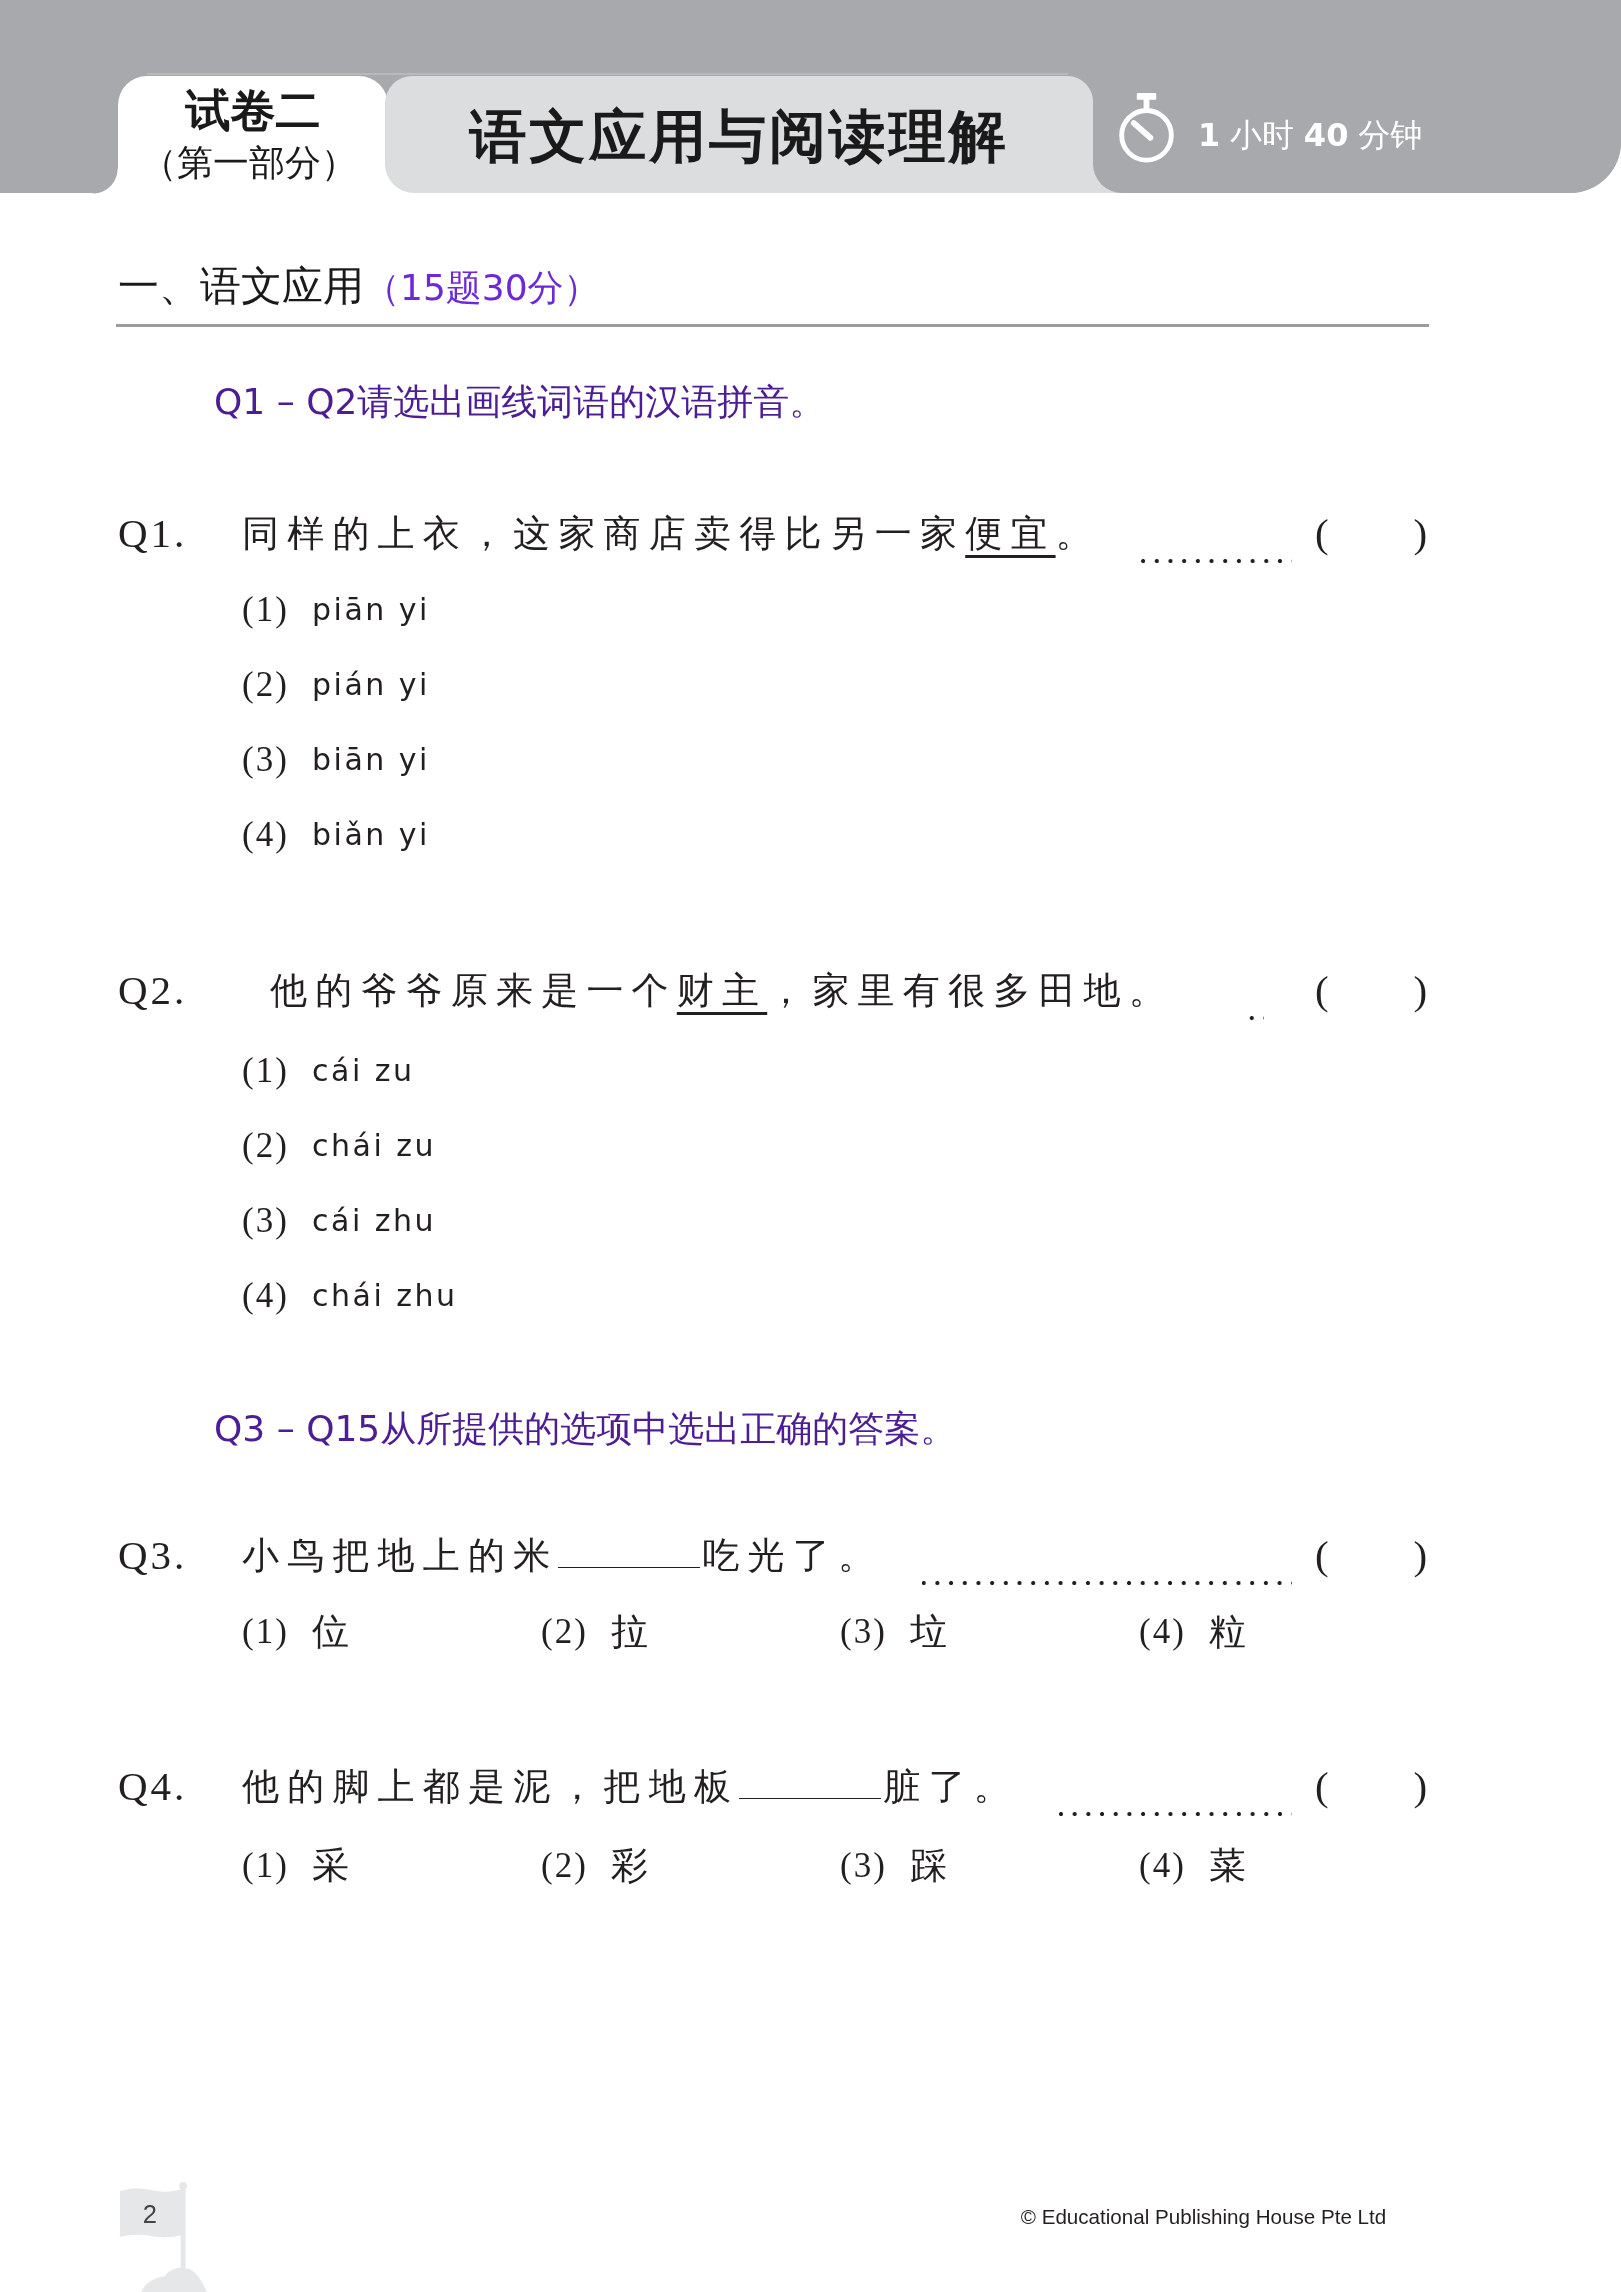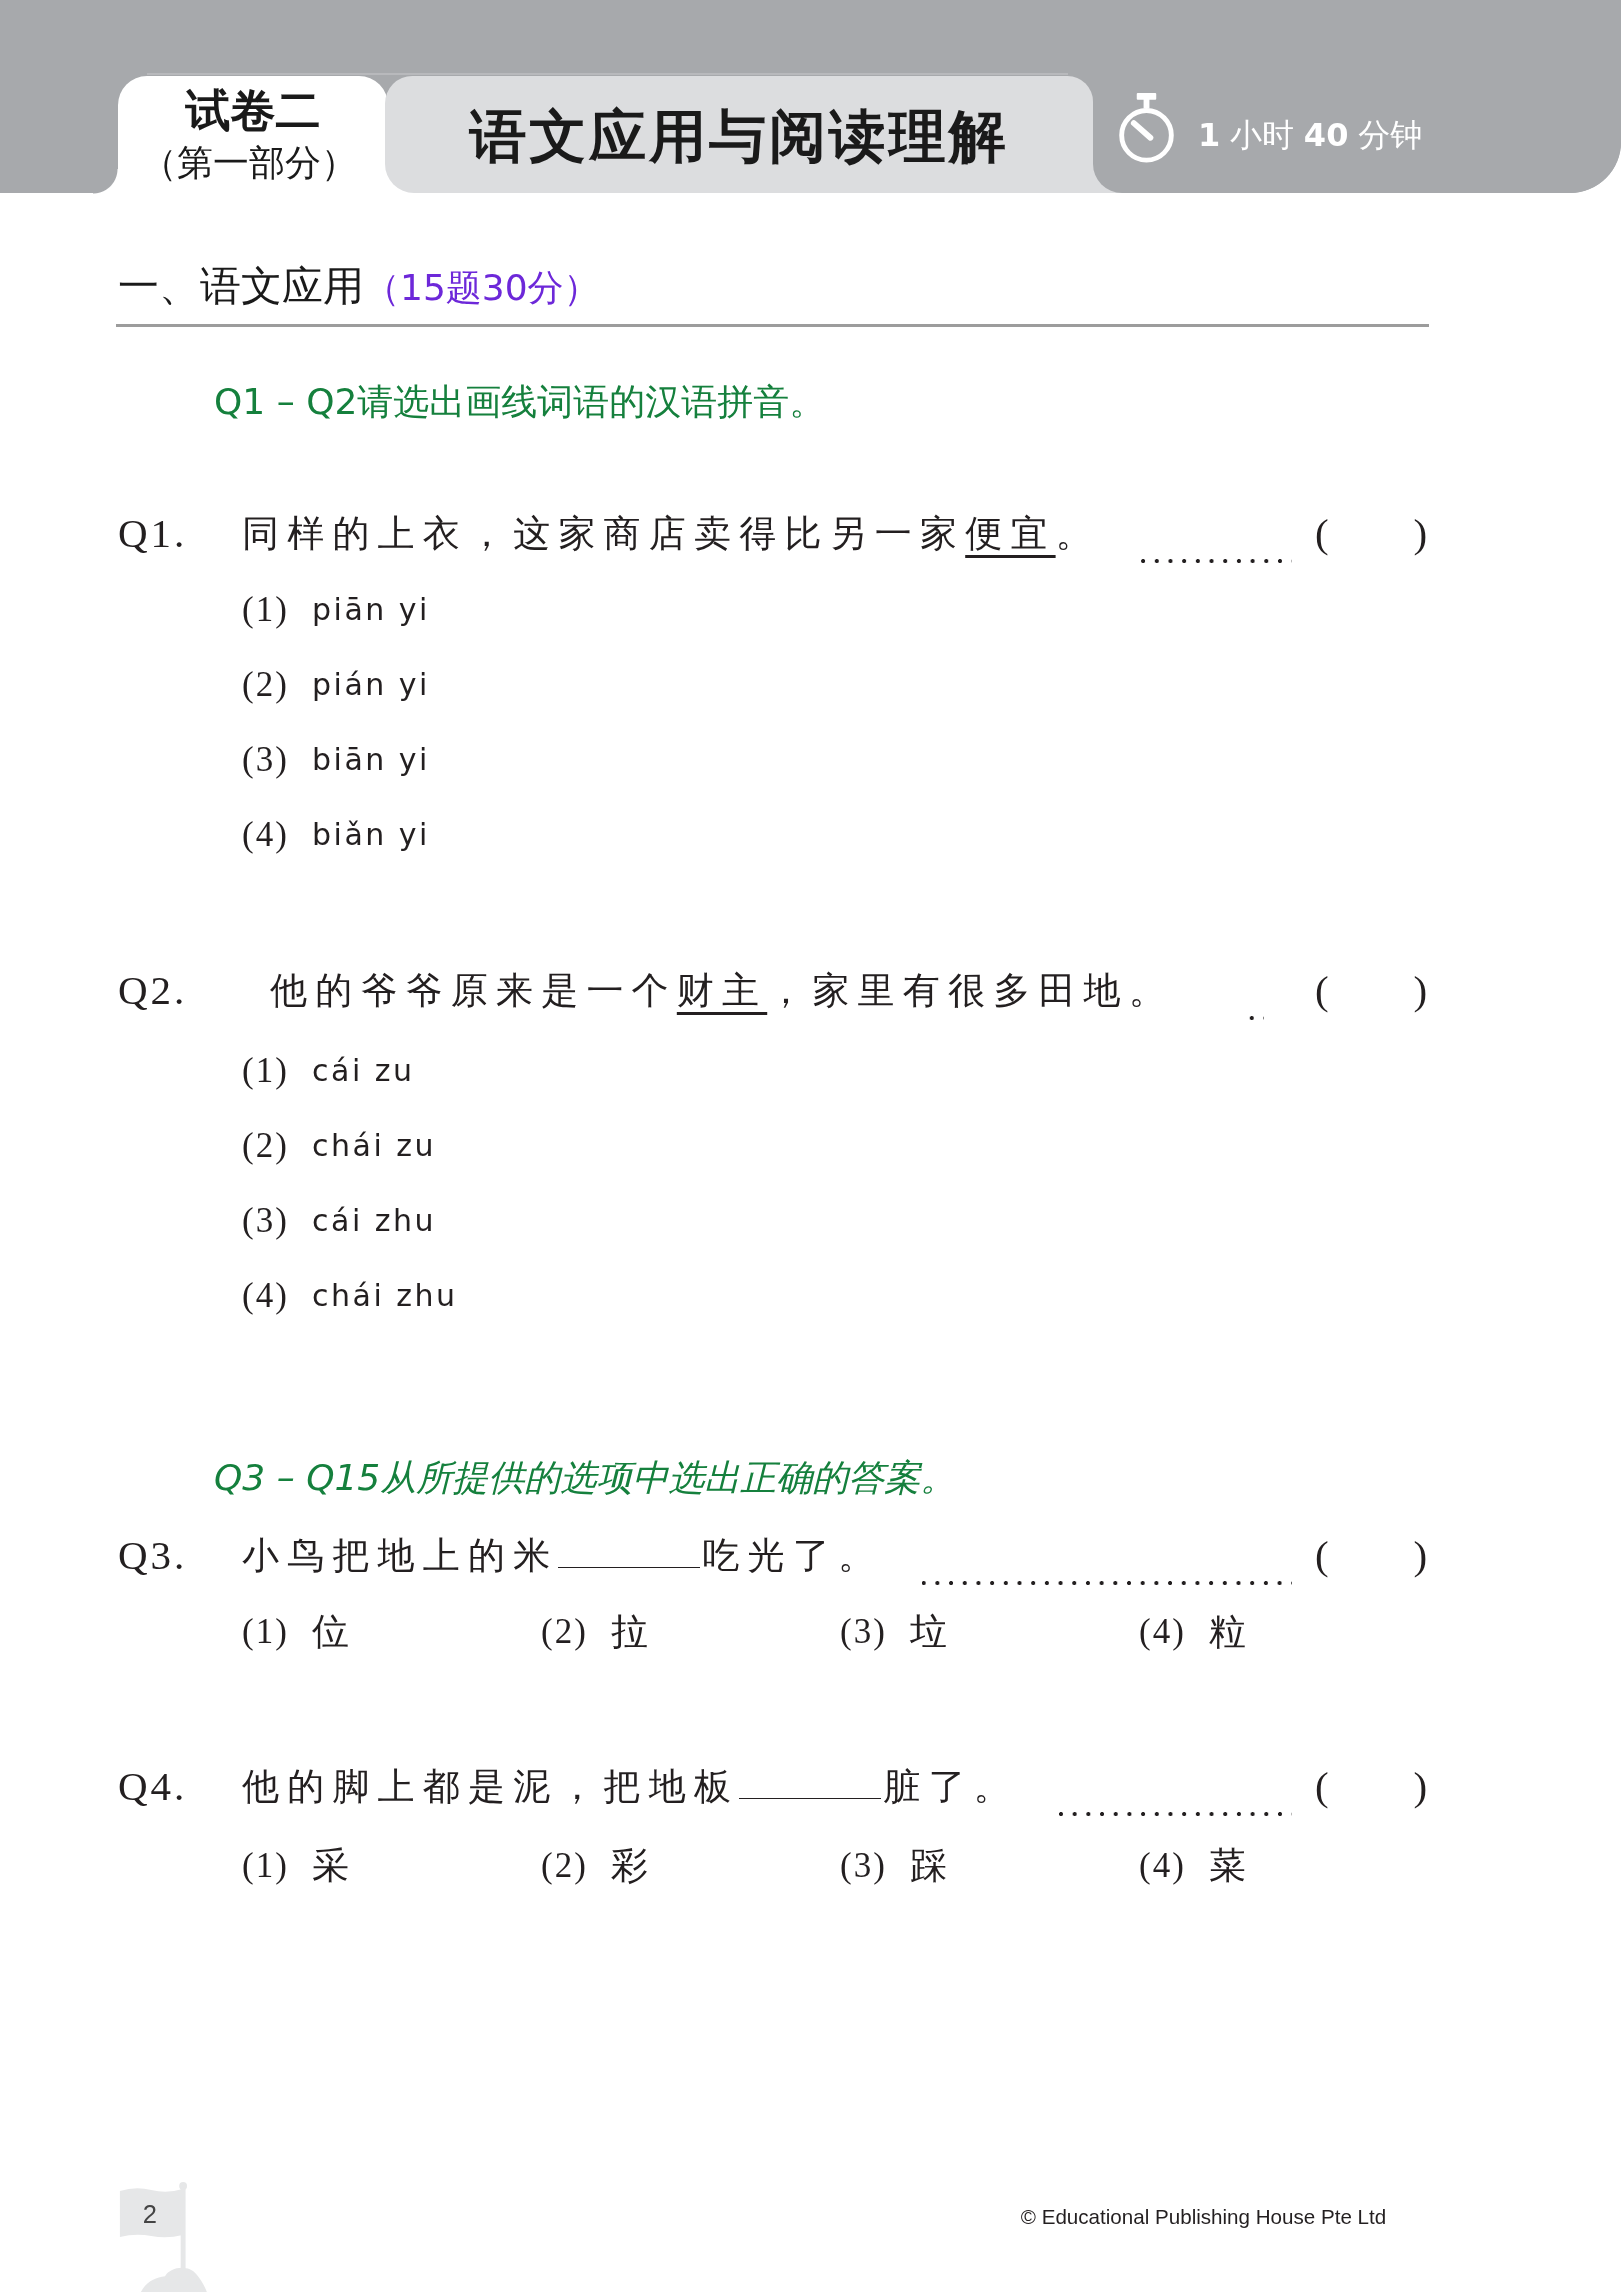--- a/index.html
+++ b/index.html
@@ -24,21 +24,21 @@
 .timer-text{left:1198px;top:116px;height:39px;line-height:39px;font-size:32px;color:#ffffff;z-index:6;white-space:nowrap;}
 .timer-text .num{font-weight:bold;}
 .timer-text .unit{margin:0 9.8px 0 9.8px;}
 
 
 .section-head{left:118px;top:257px;height:59px;line-height:59px;white-space:nowrap;}
 .section-title{font-size:41px;font-weight:normal;color:#1a1a1a;}
 .section-count{font-size:36px;color:#6d28d9;}
 .rule{left:116px;top:324px;width:1313px;height:2.9px;background:#9c9c9c;}
 
-.instr{left:214px;height:59px;line-height:59px;font-size:36px;white-space:nowrap;color:#15803d;}
+.instr{left:214px;height:59px;line-height:59px;font-size:36px;white-space:nowrap;color:#4c1d95;}
 
 
 .qrow{position:absolute;left:118px;width:1313px;height:59px;display:flex;align-items:flex-end;}
 .qlabel{width:124px;flex:none;font-family:"Liberation Serif",serif;font-size:41px;letter-spacing:2.9px;line-height:59px;}
 .qtext{flex:none;font-family:"DejaVu Serif",serif;font-size:37px;letter-spacing:8.2px;line-height:59px;white-space:nowrap;}
 .uline{text-decoration:underline;text-decoration-thickness:2.9px;text-underline-offset:8.8px;}
 .blank{display:inline-block;width:142px;height:0;border-bottom:1.6px solid #231f20;vertical-align:baseline;margin-right:2px;}
 .leader{flex:1;height:3.9px;margin:21.6px 23.5px 0 39px;background-image:radial-gradient(circle at 2px 2px,#231f20 1.7px,transparent 2.3px);background-size:13.7px 3.9px;background-repeat:repeat-x;background-position:right top;}
 .bracket{flex:none;width:116px;display:flex;justify-content:space-between;font-family:"Liberation Serif",serif;font-size:41px;line-height:59px;padding-right:3.9px;}
 
@@ -138,21 +138,21 @@
   <div class="opt-v">
       <span class="onum">(3)</span>
       <span class="opin">cái zhu</span>
     </div>
   <div class="opt-v">
       <span class="onum">(4)</span>
       <span class="opin">chái zhu</span>
     </div>
 </div>
 
-<div class="abs instr" style="top:1448px;font-style:italic;">Q3 – Q15从所提供的选项中选出正确的答案。</div>
+<div class="abs instr" style="top:1399px;">Q3 – Q15从所提供的选项中选出正确的答案。</div>
 
 <div class="qrow" style="top:1526px;">
   <span class="qlabel">Q3.</span>
   <span class="qtext"><span>小鸟把地上的米</span><span class="blank"></span><span>吃光了。</span></span>
   <span class="leader"></span>
   <span class="bracket">
       <span>(</span>
       <span>)</span>
     </span>
 </div>

